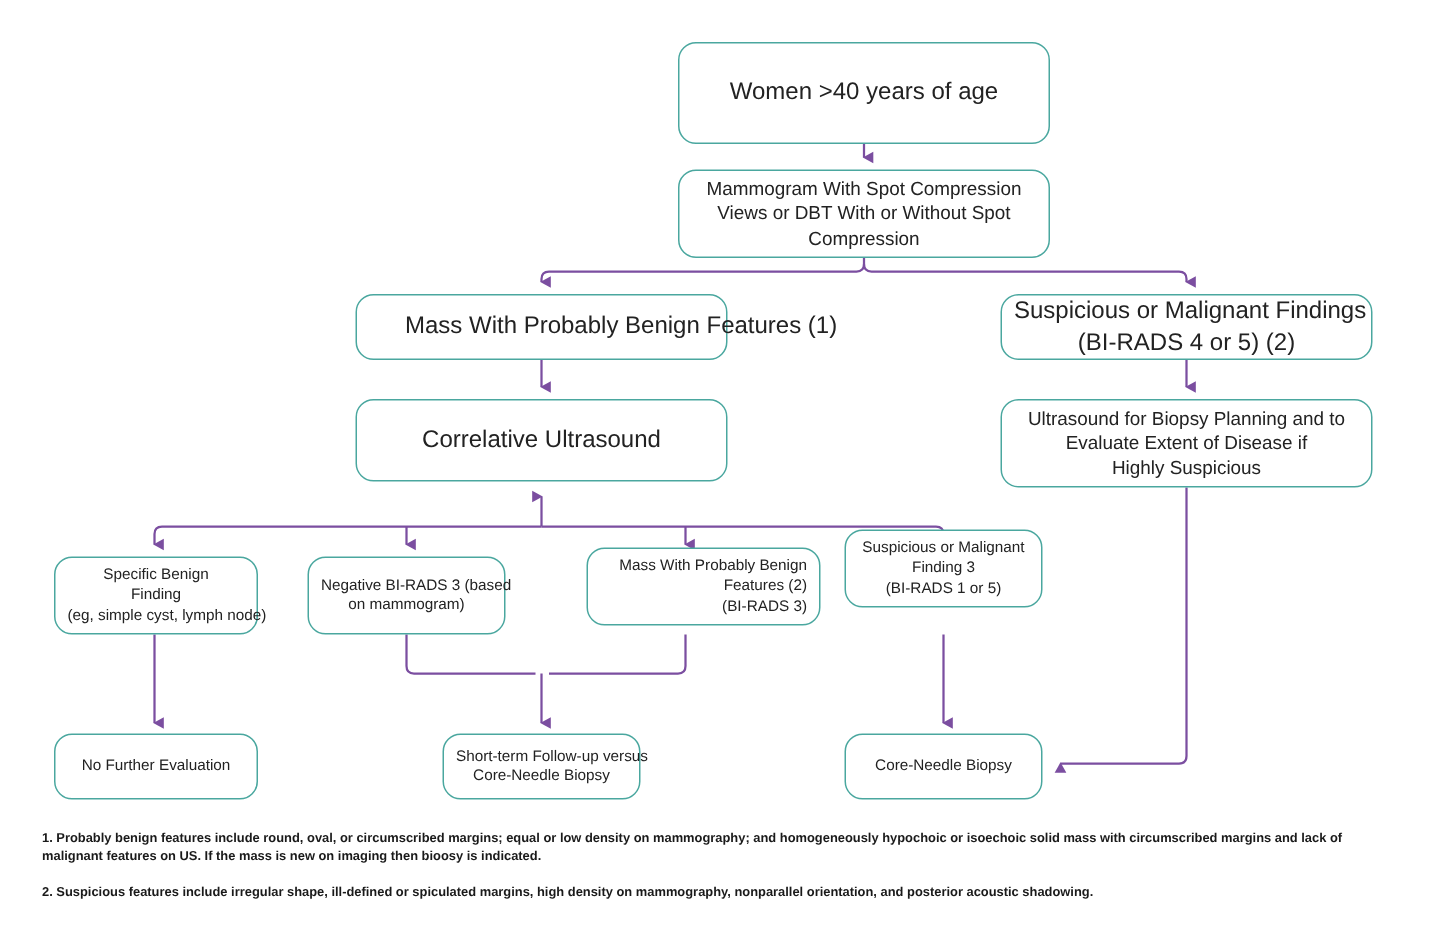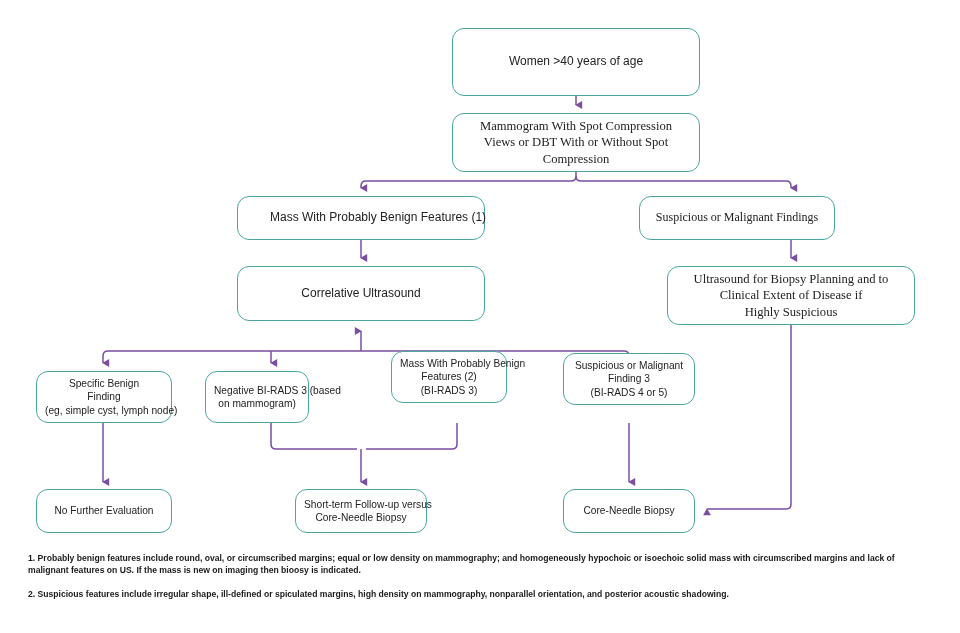--- a/index.html
+++ b/index.html
@@ -42,22 +42,22 @@
     padding: 4px 8px;
     z-index: 2;
   }
   .node .lines {
     width: 100%;
   }
   .node .ln {
     display: block;
     white-space: nowrap;
   }
-  .t-lg { font-size: 12px; }
-  .t-md { font-size: 12.6px; font-family: Liberation Serif, serif; }
+  .t-lg { font-size: 16px; }
+  .t-md { font-size: 12.6px; }
   .t-sm { font-size: 10.2px; }
 
   .footnotes {
     position: absolute;
     left: 28px;
     top: 552px;
     width: 904px;
     z-index: 3;
   }
   .fn {
@@ -131,68 +131,69 @@
       <span class="ln">Compression</span>
     </div>
   </div>
 
   <div class="node t-lg" style="left:237px; top:196px; width:248px; height:44px;padding-left:32px;">
     <div class="lines">
       <span class="ln">Mass With Probably Benign Features (1)</span>
     </div>
   </div>
 
-  <div class="node t-lg" style="left:639px; top:196px; width:196px; height:44px;font-family:Liberation Serif, serif;">
+  <div class="node t-lg" style="left:667px; top:196px; width:248px; height:44px;">
     <div class="lines">
       <span class="ln">Suspicious or Malignant Findings</span>
+      <span class="ln">(BI-RADS 4 or 5) (2)</span>
     </div>
   </div>
 
   <div class="node t-lg" style="left:237px; top:266px; width:248px; height:55px;">
     <div class="lines">
       <span class="ln">Correlative Ultrasound</span>
     </div>
   </div>
 
   <div class="node t-md" style="left:667px; top:266px; width:248px; height:59px;">
     <div class="lines">
       <span class="ln">Ultrasound for Biopsy Planning and to</span>
-      <span class="ln">Clinical Extent of Disease if</span>
+      <span class="ln">Evaluate Extent of Disease if</span>
       <span class="ln">Highly Suspicious</span>
     </div>
   </div>
 
   <div class="node t-sm" style="left:36px; top:371px; width:136px; height:52px;">
     <div class="lines">
       <span class="ln">Specific Benign</span>
       <span class="ln">Finding</span>
       <span class="ln">(eg, simple cyst, lymph node)</span>
     </div>
   </div>
 
-  <div class="node t-sm" style="left:205px; top:371px; width:104px; height:52px;">
+  <div class="node t-sm" style="left:205px; top:371px; width:132px; height:52px;">
     <div class="lines">
       <span class="ln">Negative BI-RADS 3 (based</span>
       <span class="ln">on mammogram)</span>
     </div>
   </div>
 
-  <div class="node t-sm" style="left:391px; top:351px; width:116px; height:52px;">
+  <div class="node t-sm" style="left:391px; top:365px; width:156px; height:52px;text-align:right;">
     <div class="lines">
       <span class="ln">Mass With Probably Benign</span>
       <span class="ln">Features (2)</span>
       <span class="ln">(BI-RADS 3)</span>
     </div>
   </div>
 
   <div class="node t-sm" style="left:563px; top:353px; width:132px; height:52px;">
     <div class="lines">
       <span class="ln">Suspicious or Malignant</span>
       <span class="ln">Finding 3</span>
-      <span class="ln">(BI-RADS 4 or 5)</span>
+      <span class="ln">(BI-RADS 1 or 5)</span>
     </div>
   </div>
 
   <div class="node t-sm" style="left:36px; top:489px; width:136px; height:44px;">
     <div class="lines">
       <span class="ln">No Further Evaluation</span>
     </div>
   </div>
 
   <div class="node t-sm" style="left:295px; top:489px; width:132px; height:44px;">

